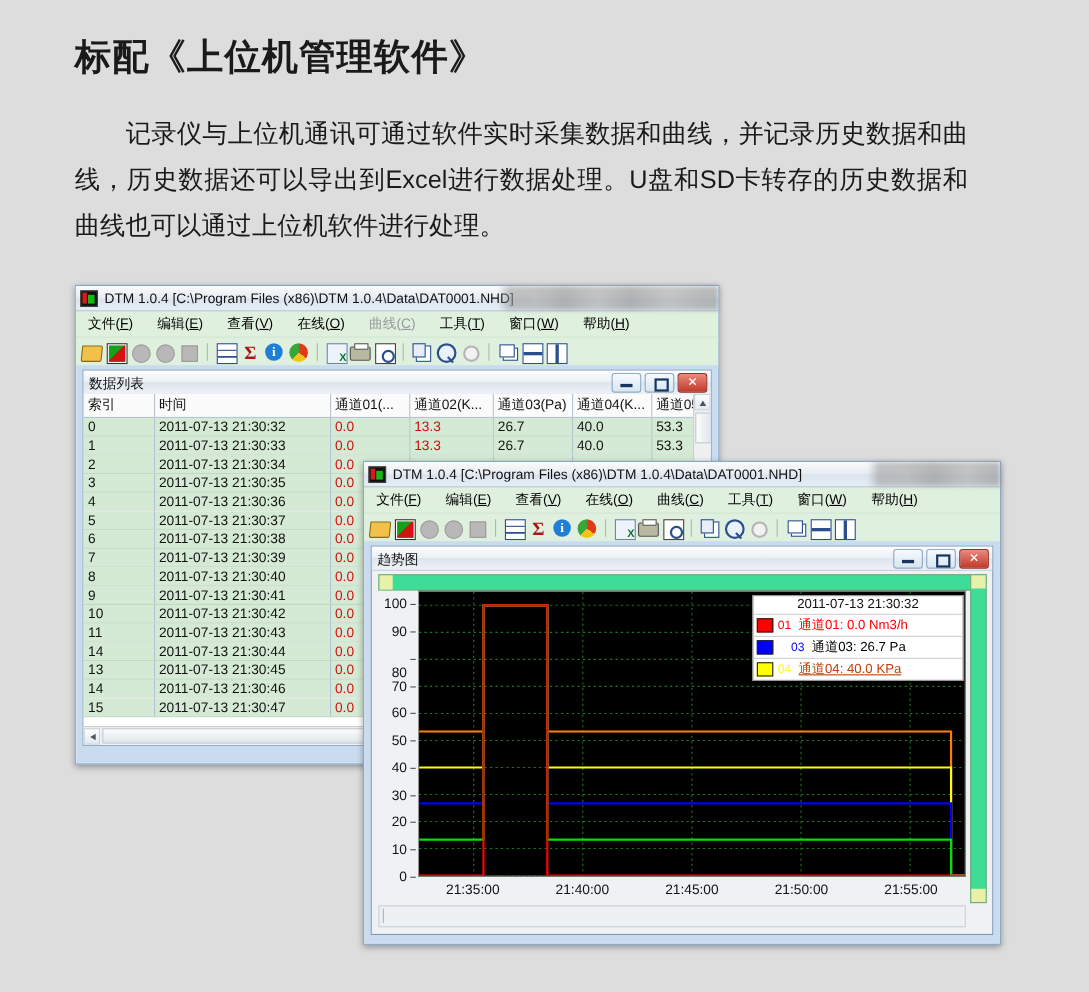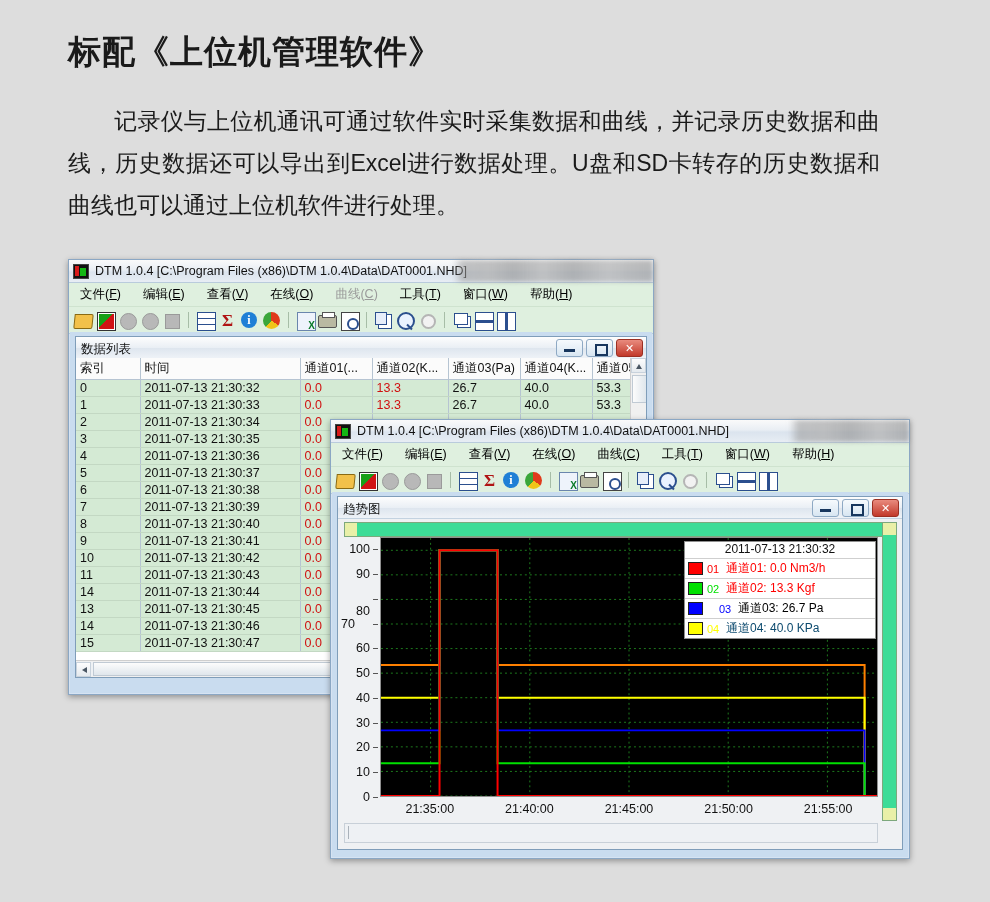--- a/index.html
+++ b/index.html
@@ -632,21 +632,21 @@
             <div class="ytick" style="top: calc(80.9524%); right: 8px;">20</div>
             <div class="ytickline" style="top: calc(80.9524%); right: 0px;"></div>
             <div class="ytick" style="top: calc(71.4286%); right: 8px;">30</div>
             <div class="ytickline" style="top: calc(71.4286%); right: 0px;"></div>
             <div class="ytick" style="top: calc(61.9048%); right: 8px;">40</div>
             <div class="ytickline" style="top: calc(61.9048%); right: 0px;"></div>
             <div class="ytick" style="top: calc(52.381%); right: 8px;">50</div>
             <div class="ytickline" style="top: calc(52.381%); right: 0px;"></div>
             <div class="ytick" style="top: calc(42.8571%); right: 8px;">60</div>
             <div class="ytickline" style="top: calc(42.8571%); right: 0px;"></div>
-            <div class="ytick" style="top: calc(33.3333%); right: 23px; text-align: center;">70</div>
+            <div class="ytick" style="top: calc(33.3333%); right: 8px; text-align: center;">70</div>
             <div class="ytickline" style="top: calc(33.3333%); right: 0px;"></div>
             <div class="ytick" style="top: calc(23.8095%); right: 8px; margin-top: 12px;">80</div>
             <div class="ytickline" style="top: calc(23.8095%); right: 0px;"></div>
             <div class="ytick" style="top: calc(14.2857%); right: 8px;">90</div>
             <div class="ytickline" style="top: calc(14.2857%); right: 0px;"></div>
             <div class="ytick" style="top: calc(4.7619%); right: 8px;">100</div>
             <div class="ytickline" style="top: calc(4.7619%); right: 0px;"></div>
           </div>
         <div class="plot" id="plot" style="left:36px;right:0;top:0;bottom:24px;">
           <svg id="plotsvg" width="100%" height="100%" preserveAspectRatio="none" viewBox="0 0 500 266">
@@ -682,33 +682,28 @@
           </div>
 
         <div class="legend" id="legend" style="right:2px;top:4px;width:190px;">
             <div class="ld">2011-07-13 21:30:32</div>
             <div class="lrow">
               <span class="sw" style="background: rgb(255, 0, 0);"></span>
               <span class="no" style="color: rgb(255, 0, 0);">01</span>
               <span class="lb" style="color: rgb(255, 0, 0);">通道01: 0.0 Nm3/h</span>
             </div>
             <div class="lrow">
-              <span class="sw" style="background: rgb(0, 224, 0);"></span>
-              <span class="no" style="color: rgb(0, 224, 0);">02</span>
-              <span class="lb" style="color: rgb(255, 0, 0);">通道02: 13.3 Kgf</span>
-            </div>
-            <div class="lrow">
               <span class="sw" style="background: rgb(0, 0, 255);"></span>
               <span class="no" style="color: rgb(0, 0, 255); padding-left: 12px;">03</span>
               <span class="lb" style="color: rgb(0, 0, 0);">通道03: 26.7 Pa</span>
             </div>
             <div class="lrow">
               <span class="sw" style="background: rgb(255, 255, 0);"></span>
               <span class="no" style="color: rgb(255, 255, 0);">04</span>
-              <span class="lb" style="color: #0c4a6e;">通道04: 40.0 KPa</span>
+              <span class="lb" style="color: #c2410c; text-decoration: underline;">通道04: 40.0 KPa</span>
             </div>
           </div>
       </div>
 
       <div class="statusbar">
           <span class="grip"></span>
         </div>
     </div>
   </div>
 </div>

